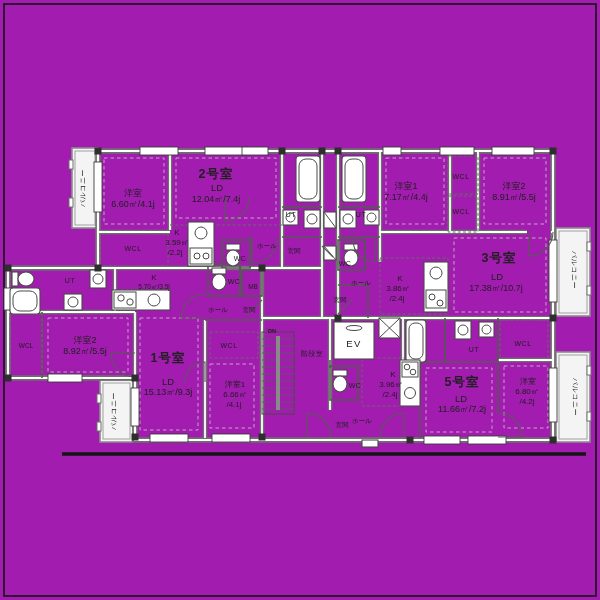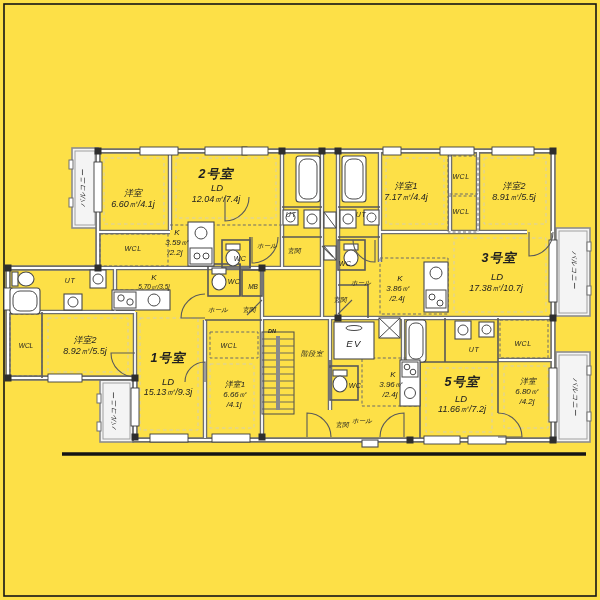--- a/index.html
+++ b/index.html
@@ -1,16 +1,16 @@
 <!DOCTYPE html>
 <html><head>
 <meta charset="utf-8">
 <style>
   html,body{margin:0;padding:0;background:#ffffff;}
-  .canvas{position:relative;width:600px;height:600px;background:#fde047;overflow:hidden;font-style:italic;}
+  .canvas{position:relative;width:600px;height:600px;background:#a21caf;overflow:hidden;}
   svg{display:block;}
   .wall-outer-g{stroke:#6f6f6f;stroke-width:5.5;fill:none;}
   .wall-outer-w{stroke:#ffffff;stroke-width:2.2;fill:none;}
   .wall-main-g{stroke:#6f6f6f;stroke-width:4.5;fill:none;}
   .wall-main-w{stroke:#ffffff;stroke-width:1.8;fill:none;}
   .wall-thin{stroke:#585858;stroke-width:1.6;fill:none;}
   .dashline{stroke:#6a6a6a;stroke-width:1;fill:none;stroke-dasharray:3,2.2;}
   .floordash{stroke:#cccccc;stroke-width:0.8;fill:none;stroke-dasharray:3.5,3;}
   .fixture{stroke:#4a4a4a;stroke-width:1.1;fill:#ffffff;}
   .fixline{stroke:#4a4a4a;stroke-width:1;fill:none;}

